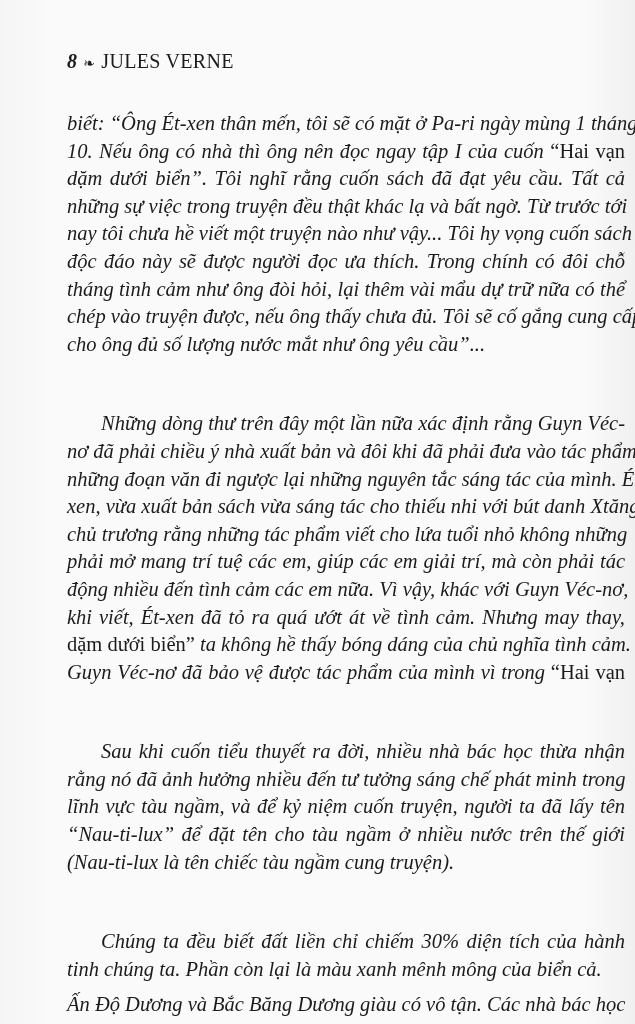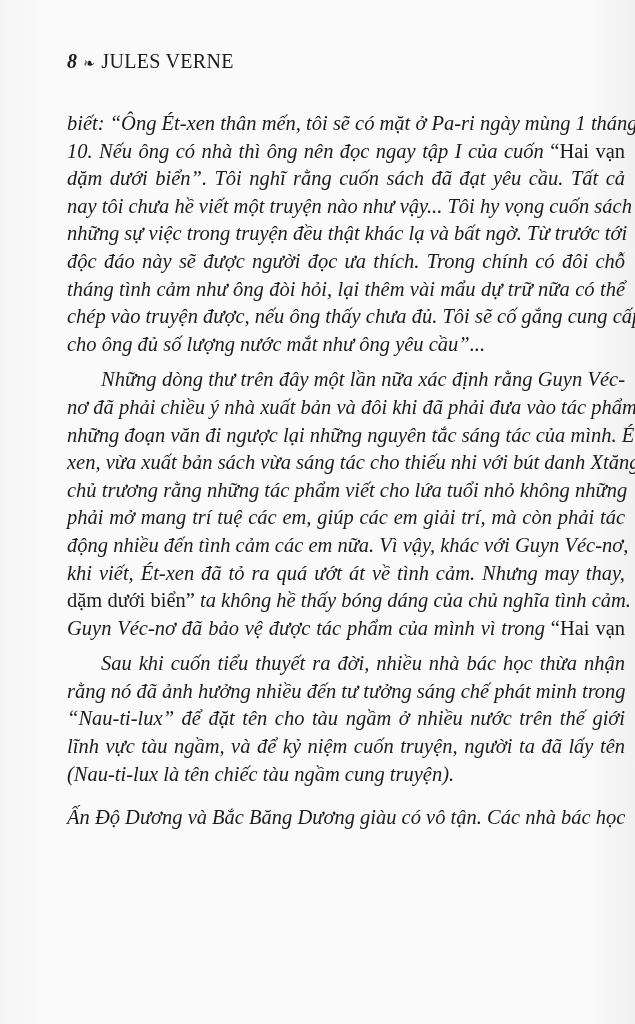--- a/index.html
+++ b/index.html
@@ -28,42 +28,42 @@
   .line {
     font-style: italic;
     font-size: 20.5px;
     line-height: 27.6px;
     height: 27.6px;
     white-space: nowrap;
     text-align: justify;
     text-align-last: justify;
   }
   .line.last { text-align-last: left; }
-  .line.indent { padding-left: 34px; }
+  .line.indent { padding-left: 34px; margin-top: 44px; }
   .para-gap { height: 8px; }
   .up { font-style: normal; }
 </style>
 </head>
 <body>
 
 <div class="page-shade"></div>
 
 <div class="running-head">
   <span class="pg">8</span>
   <span class="orn">❧</span>
   <span>JULES VERNE</span>
 </div>
 
 <div class="body-text" id="body-text">
     <div>
       <div class="line"><span>biết: “Ông Ét-xen thân mến, tôi sẽ có mặt ở Pa-ri ngày mùng 1 tháng</span></div>
       <div class="line"><span>10. Nếu ông có nhà thì ông nên đọc ngay tập I của cuốn </span><span class="up">“Hai vạn</span></div>
       <div class="line"><span>dặm dưới biển”. Tôi nghĩ rằng cuốn sách đã đạt yêu cầu. Tất cả</span></div>
+      <div class="line"><span>những sự việc trong truyện đều thật khác lạ và bất ngờ. Từ trước tới</span></div>
       <div class="line"><span>nay tôi chưa hề viết một truyện nào như vậy... Tôi hy vọng cuốn sách</span></div>
-      <div class="line"><span>những sự việc trong truyện đều thật khác lạ và bất ngờ. Từ trước tới</span></div>
       <div class="line"><span>độc đáo này sẽ được người đọc ưa thích. Trong chính có đôi chỗ</span></div>
       <div class="line"><span>tháng tình cảm như ông đòi hỏi, lại thêm vài mẩu dự trữ nữa có thể</span></div>
       <div class="line"><span>chép vào truyện được, nếu ông thấy chưa đủ. Tôi sẽ cố gắng cung cấp</span></div>
       <div class="line last"><span>cho ông đủ số lượng nước mắt như ông yêu cầu”...</span></div>
     </div>
     <div class="para-gap"></div>
     <div>
       <div class="line indent"><span>Những dòng thư trên đây một lần nữa xác định rằng Guyn Véc-</span></div>
       <div class="line"><span>nơ đã phải chiều ý nhà xuất bản và đôi khi đã phải đưa vào tác phẩm</span></div>
       <div class="line"><span>những đoạn văn đi ngược lại những nguyên tắc sáng tác của mình. Ét-</span></div>
@@ -72,22 +72,26 @@
       <div class="line"><span>phải mở mang trí tuệ các em, giúp các em giải trí, mà còn phải tác</span></div>
       <div class="line"><span>động nhiều đến tình cảm các em nữa. Vì vậy, khác với Guyn Véc-nơ,</span></div>
       <div class="line"><span>khi viết, Ét-xen đã tỏ ra quá ướt át về tình cảm. Nhưng may thay,</span></div>
       <div class="line last"><span class="up">dặm dưới biển”</span><span> ta không hề thấy bóng dáng của chủ nghĩa tình cảm.</span></div>
       <div class="line"><span>Guyn Véc-nơ đã bảo vệ được tác phẩm của mình vì trong </span><span class="up">“Hai vạn</span></div>
     </div>
     <div class="para-gap"></div>
     <div>
       <div class="line indent"><span>Sau khi cuốn tiểu thuyết ra đời, nhiều nhà bác học thừa nhận</span></div>
       <div class="line"><span>rằng nó đã ảnh hưởng nhiều đến tư tưởng sáng chế phát minh trong</span></div>
+      <div class="line"><span>lĩnh vực tàu ngầm, và để kỷ niệm cuốn truyện, người ta đã lấy tên</span></div>
       <div class="line"><span>“Nau-ti-lux” để đặt tên cho tàu ngầm ở nhiều nước trên thế giới</span></div>
-      <div class="line"><span>lĩnh vực tàu ngầm, và để kỷ niệm cuốn truyện, người ta đã lấy tên</span></div>
       <div class="line last"><span>(Nau-ti-lux là tên chiếc tàu ngầm cung truyện).</span></div>
     </div>
     <div class="para-gap"></div>
+    <div>
+      <div class="line indent"><span>Chúng ta đều biết đất liền chỉ chiếm 30% diện tích của hành</span></div>
+      <div class="line last"><span>tinh chúng ta. Phần còn lại là màu xanh mênh mông của biển cả.</span></div>
+    </div>
     <div class="para-gap"></div>
     <div>
       <div class="line"><span>Ấn Độ Dương và Bắc Băng Dương giàu có vô tận. Các nhà bác học</span></div>
     </div>
   </div>
 
 </body></html>

